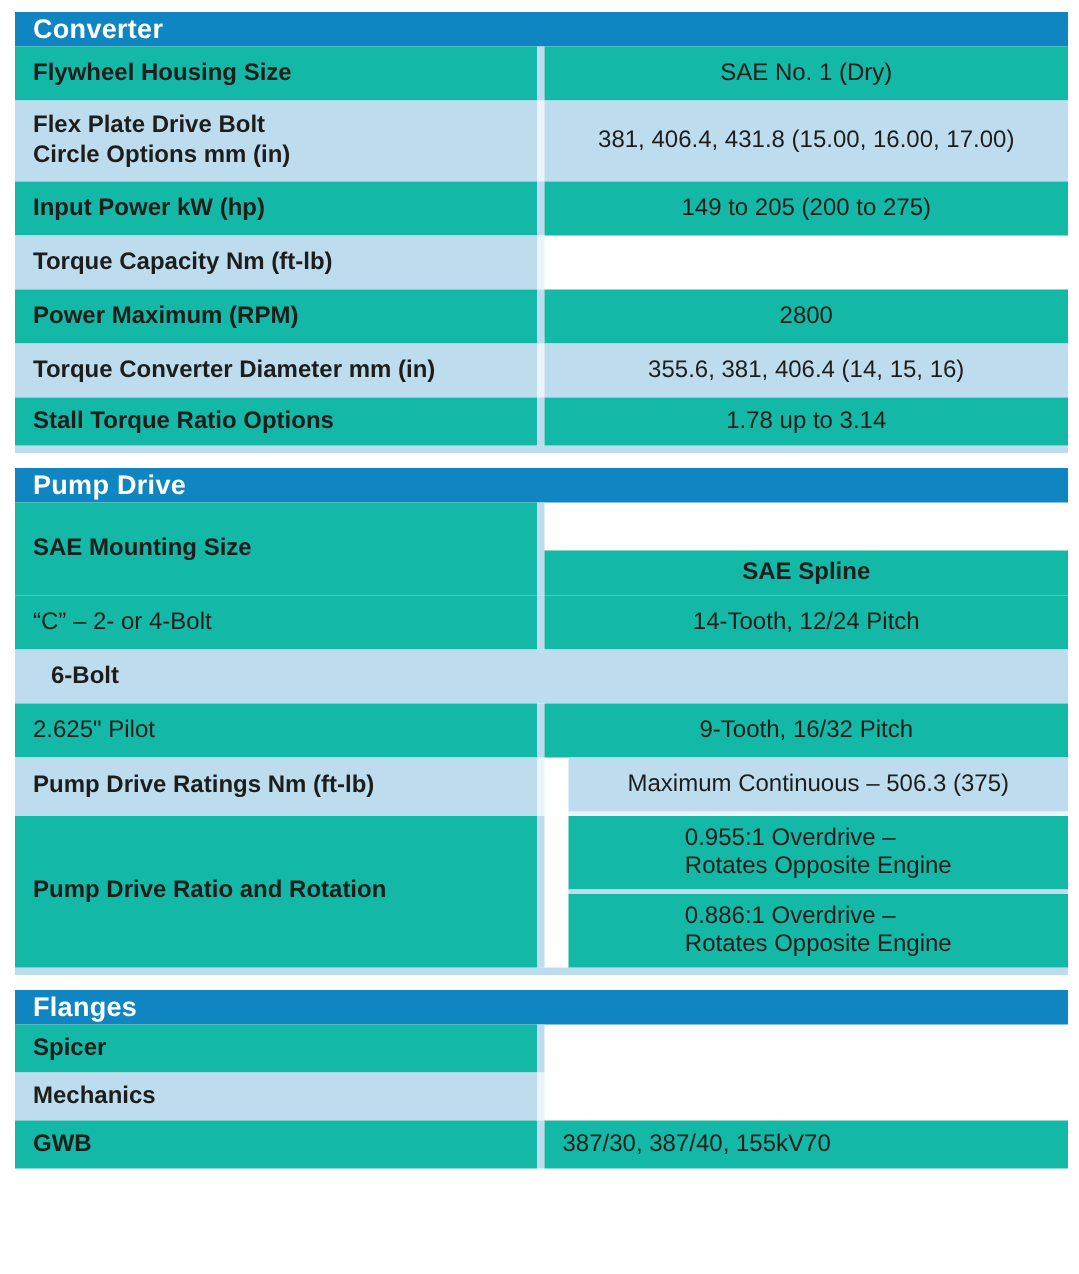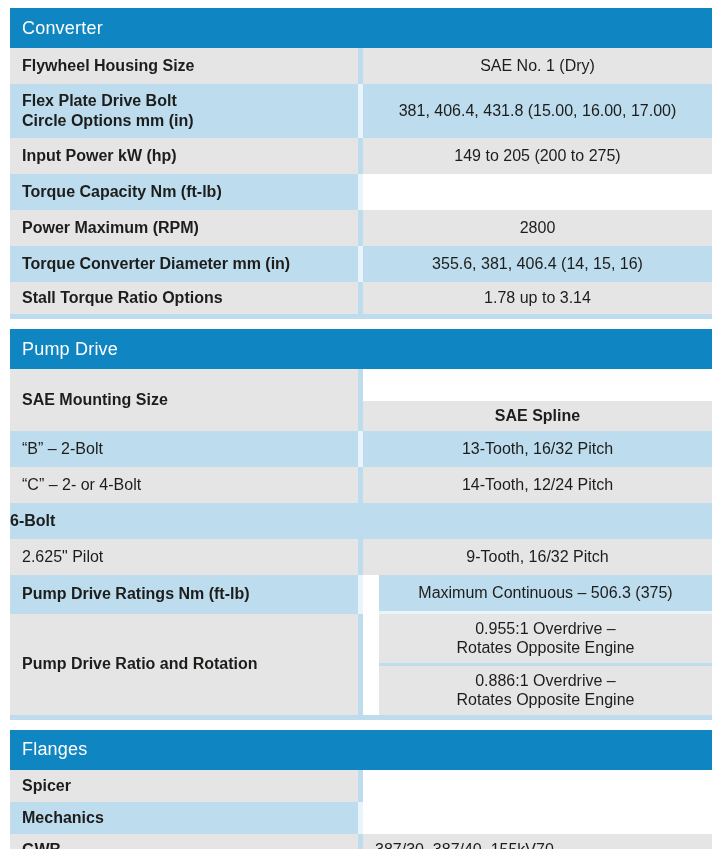--- a/index.html
+++ b/index.html
@@ -13,27 +13,27 @@
   body{
     width:719px;
     font-family:"Liberation Sans","DejaVu Sans",sans-serif;
     color:var(--text-color);
   }
   .page{padding:8px 7px 4px 10px;}
   .section{width:702px;}
   .section + .section{margin-top:10px;}
 
   .section-header{
-    height:40px;
+    height:23px;
     background:var(--header-blue);
     display:flex;
     align-items:center;
     padding-left:12px;
     color:#ffffff;
-    font-weight:normal;
+    font-weight:bold;
     font-size:18px;
     letter-spacing:.2px;
   }
 
   .row{display:flex;align-items:stretch;min-height:36px;}
   .row.short{min-height:32px;}
   .row.tall{min-height:54px;}
 
   .cell{
     display:flex;
@@ -48,32 +48,32 @@
     width:348px;
     flex:0 0 348px;
     padding-left:12px;
     padding-right:8px;
     font-weight:bold;
   }
   .cell.label.regular{font-weight:normal;}
   .cell.value{
     flex:1;
     justify-content:center;
-    text-align:center;
+    text-align:left;
     padding-left:8px;
     padding-right:8px;
   }
   .cell.value.left{justify-content:flex-start;text-align:left;padding-left:12px;}
   .cell.value.boldv{font-weight:bold;margin-top:32px;}
-  .cell.full{flex:1;padding-left:0;font-weight:bold;}
+  .cell.full{flex:1;padding-left:24px;font-weight:bold;}
 
   .vdiv{width:5px;flex:0 0 5px;}
 
   
-  .bg-w .cell{background:#e5e5e5;}
+  .bg-w .cell{background:#14b8a6;}
   .bg-w > .vdiv{background:var(--row-blue);}
   .bg-b .cell{background:var(--row-blue);}
   .bg-b > .vdiv{background:var(--divider-light);}
 
   .value-stack{flex:1;display:flex;flex-direction:column;margin-left:16px;}
   .value-stack .cell.value{flex:1;}
   .value-stack .sub{min-height:36px;}
   .value-stack .sub.tall2{min-height:48px;}
   .hsep{height:3px;flex:0 0 3px;}
   .bg-b .hsep{background:var(--divider-light);}
@@ -140,25 +140,20 @@
     <div class="section-header">
       <span>Pump Drive</span>
     </div>
 
     <div class="row bg-w">
       <div class="cell label">SAE Mounting Size</div>
       <div class="vdiv"></div>
       <div class="cell value boldv">SAE Spline</div>
     </div>
 
-    <div class="row bg-b">
-      <div class="cell label regular">“B” – 2-Bolt</div>
-      <div class="vdiv"></div>
-      <div class="cell value">13-Tooth, 16/32 Pitch</div>
-    </div>
 
     <div class="row bg-w">
       <div class="cell label regular">“C” – 2- or 4-Bolt</div>
       <div class="vdiv"></div>
       <div class="cell value">14-Tooth, 12/24 Pitch</div>
     </div>
 
     <div class="row bg-b">
       <div class="cell full">6-Bolt</div>
     </div>

